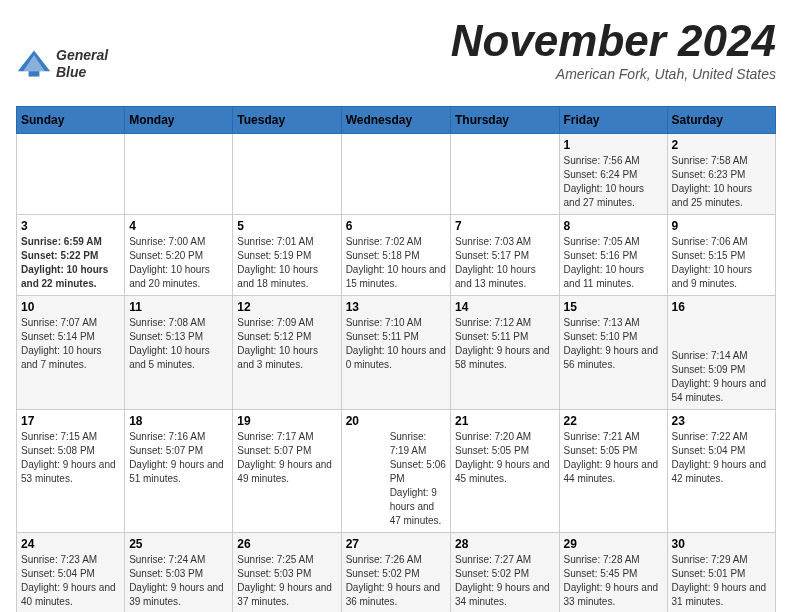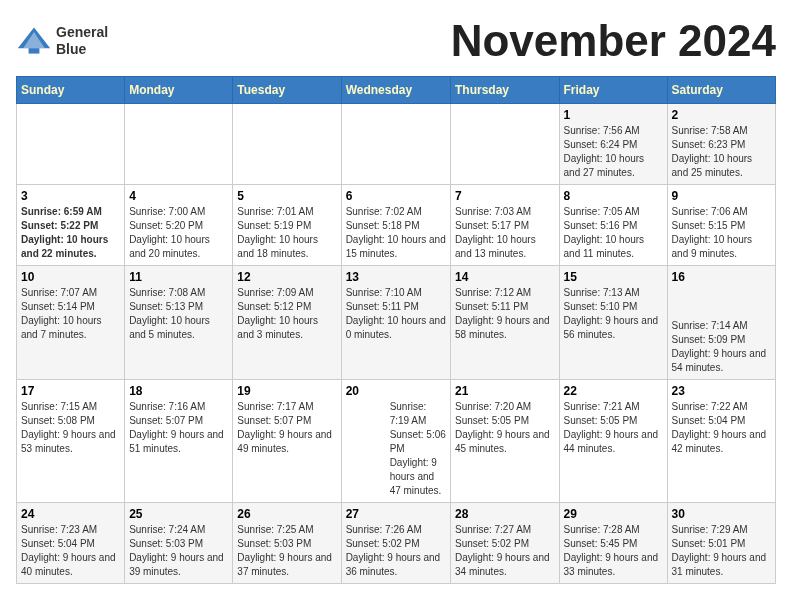--- a/index.html
+++ b/index.html
@@ -6,22 +6,23 @@
     body {
       font-family: Arial, sans-serif;
       background: #fff;
       width: 792px;
       min-height: 612px;
       padding: 16px;
     }
     .header-area {
       display: flex;
       justify-content: space-between;
-      align-items: center;
-      margin-bottom: 10px;
+      align-items: flex-end;
+      margin-bottom: 24px;
+      font-style: italic;
     }
     .logo {
       display: flex;
       align-items: center;
       gap: 4px;
     }
     .logo-text {
       font-size: 14px;
       font-weight: bold;
       color: #333;
@@ -43,21 +44,21 @@
       font-size: 14px;
       color: #555;
     }
     table {
       width: 100%;
       border-collapse: collapse;
       font-size: 11px;
     }
     thead tr th {
       background-color: #3a7cc1;
-      color: #fef9c3;
+      color: #000000;
       padding: 6px 4px;
       text-align: left;
       font-size: 12px;
       font-weight: bold;
       border: 1px solid #2a6aaf;
     }
     tbody tr td {
       border: 1px solid #ccc;
       vertical-align: top;
       padding: 4px;
@@ -94,20 +95,21 @@
       <polygon points="20,10 32,28 8,28" fill="white" opacity="0.4"></polygon>
       <rect x="14" y="28" width="12" height="6" fill="#3a7cc1"></rect>
     </svg>
     <div class="logo-text">
       <div>General</div>
       <div>Blue</div>
     </div>
   </div>
   <div class="title-area">
     <div class="month-title">November 2024</div>
+    <div class="location-title">American Fork, Utah, United States</div>
   </div>
 </div>
 
 <table>
   <thead>
     <tr id="weekday-header">
     <th>Sunday</th>
         <th>Monday</th>
         <th>Tuesday</th>
         <th>Wednesday</th>

